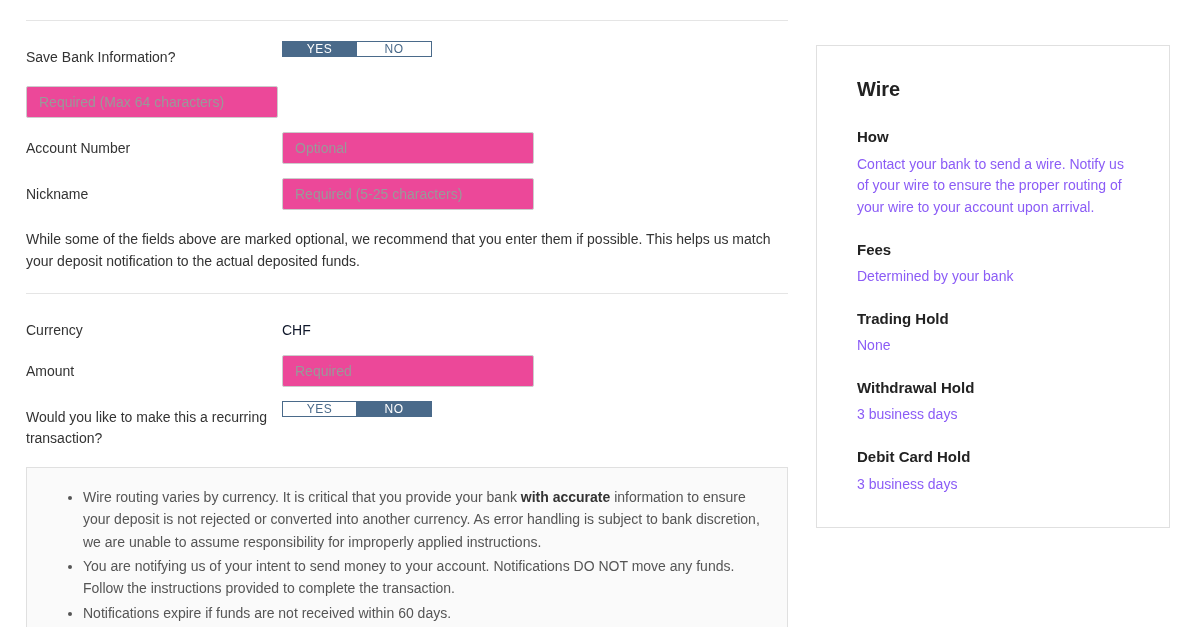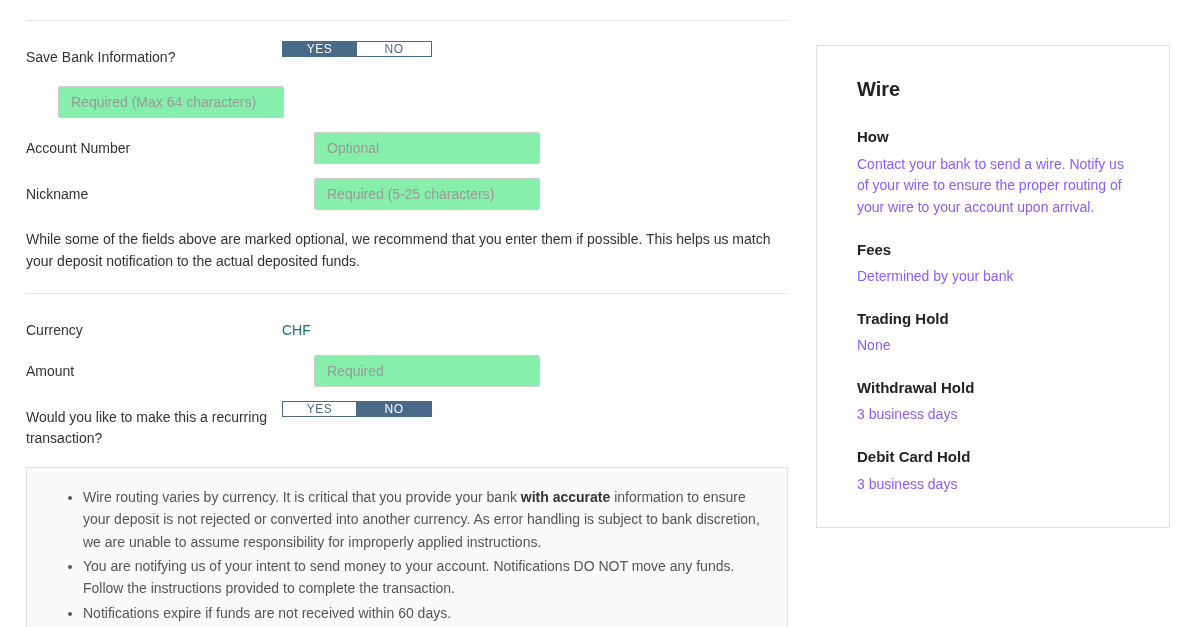--- a/index.html
+++ b/index.html
@@ -62,40 +62,39 @@
     }
     .btn.selected {
       background: #4a6a8a;
       color: #fff;
       border-color: #4a6a8a;
     }
     .btn-group .btn + .btn {
       border-left: none;
     }
     .text-input {
-      width: 226px;
+      width: 252px;
       padding: 7px 12px;
       border: 1px solid #ccc;
       font-size: 14px;
       color: #333;
-      background: #86efac;
+      background: #ec4899;
       border-radius: 2px;
-      margin-left: 32px;
     }
     .text-input::placeholder {
       color: #999;
     }
     .help-text {
       color: #333;
       font-size: 14px;
       line-height: 1.6;
       margin-bottom: 4px;
     }
     .static-value {
-      color: #0f766e;
+      color: #0f172a;
       font-size: 14px;
       padding-top: 6px;
     }
     .notice-box {
       border: 1px solid #e0e0e0;
       background: #fafafa;
       padding: 18px 24px;
       margin-top: 18px;
     }
     .notice-box ul {

